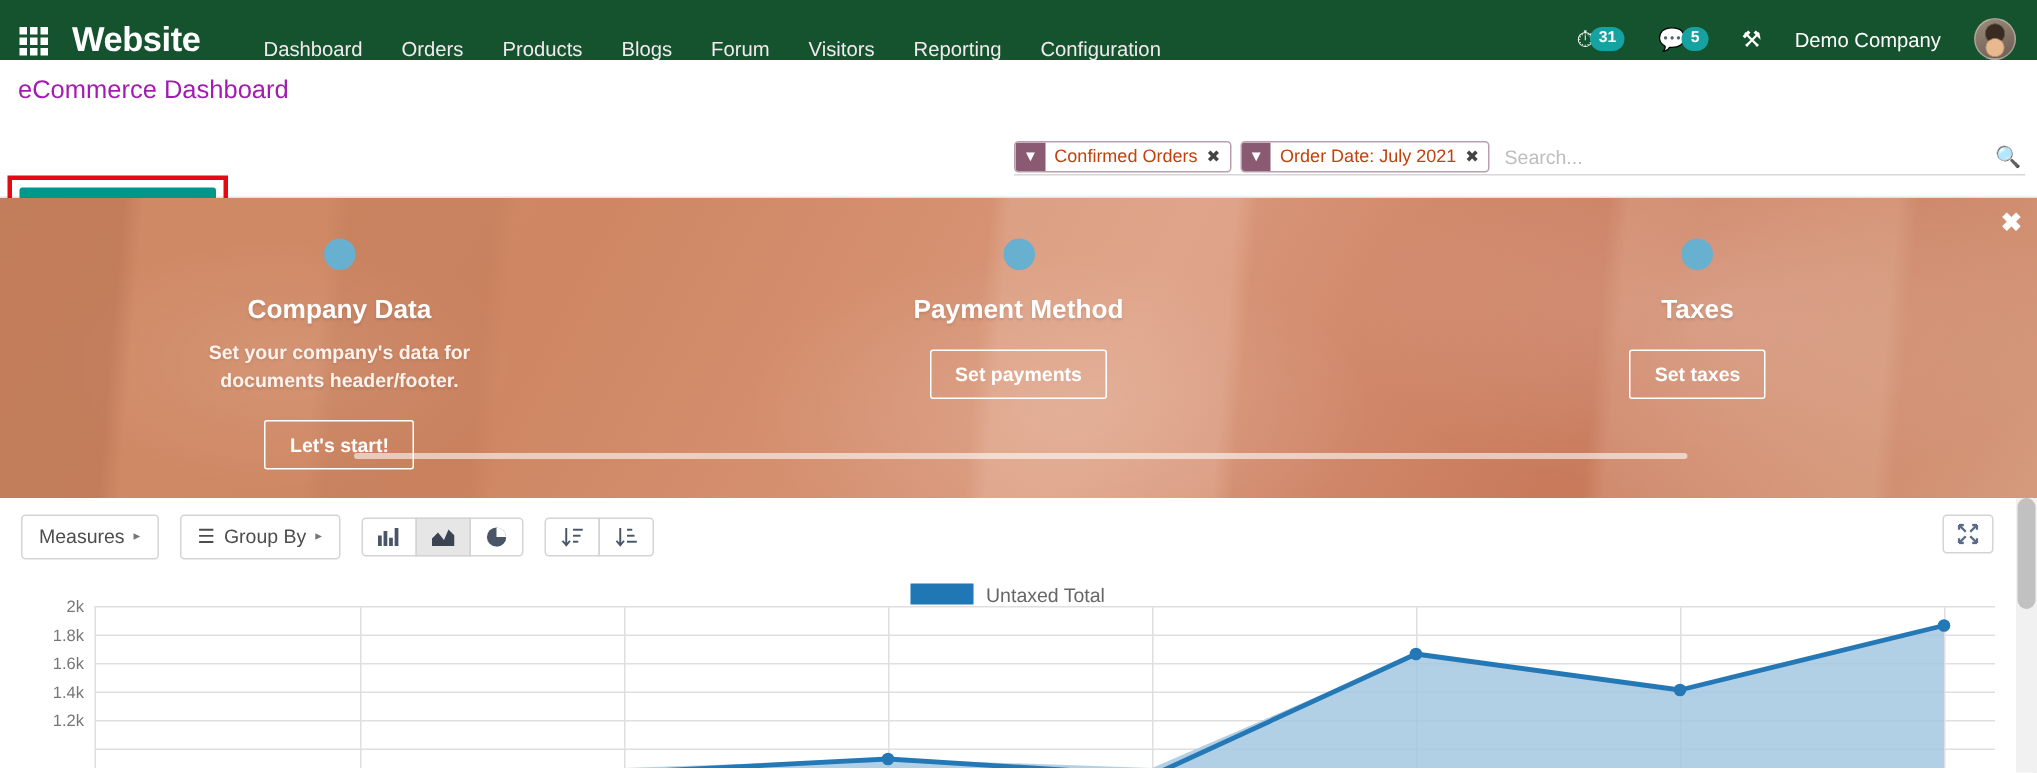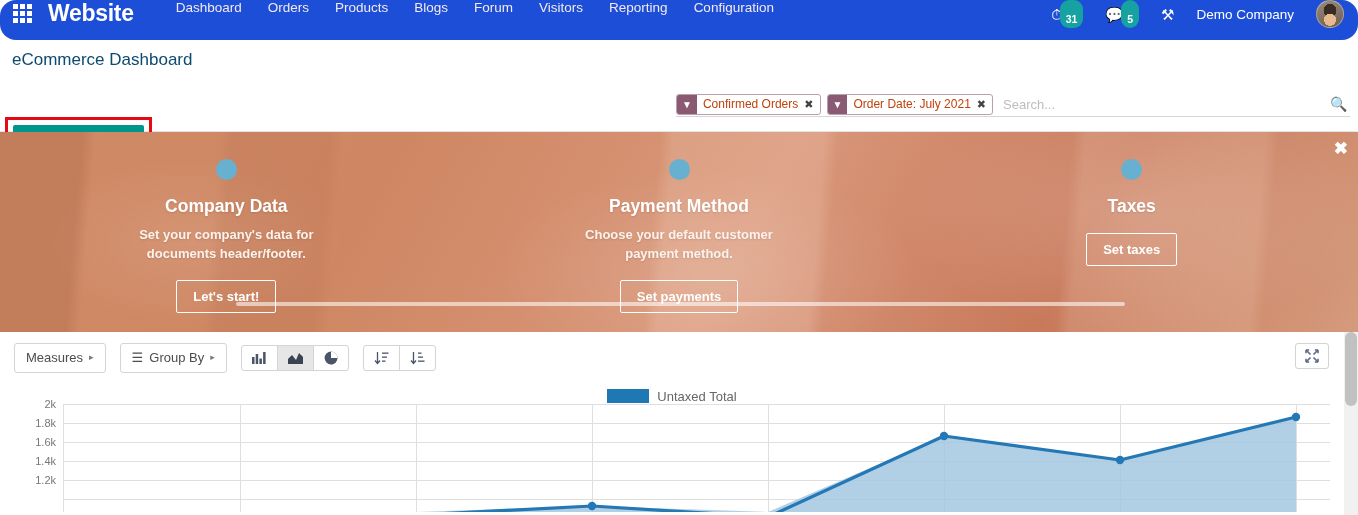--- a/index.html
+++ b/index.html
@@ -8,27 +8,26 @@
     width: 1358px; height: 515px;
     overflow: hidden;
     background: #ffffff;
     font-family: "Liberation Sans", sans-serif;
     -webkit-font-smoothing: antialiased;
   }
 
   
   #navbar {
     height: 40px;
-    background: #1d4ed8;
-    display: flex;
-    align-items: flex-start;
+    background: #14532d;
+    display: flex;
+    align-items: flex-end;
     padding: 0 10px 0 8px;
     color: #ffffff;
     position: relative;
-    border-radius: 16px;
   }
   #apps-grid-icon {
     width: 26px; height: 26px;
     display: flex; flex-wrap: wrap;
     align-content: center; justify-content: center;
     gap: 2px;
     margin-right: 14px;
     cursor: pointer;
     padding-left: 3px;
   }
@@ -64,21 +63,21 @@
     align-items: center;
     cursor: pointer;
   }
   .nav-ico { font-size: 15px; color: #fff; line-height: 1; }
   .nav-badge {
     background: #17a2a2;
     color: #fff;
     font-size: 10.5px;
     font-weight: bold;
     border-radius: 9px;
-    padding: 13px 6px 2px;
+    padding: 1px 6px 2px;
     margin-left: -3px;
     line-height: 1.2;
   }
   #company-name {
     font-size: 13.5px;
     color: #fff;
     cursor: pointer;
     white-space: nowrap;
   }
   #avatar {
@@ -97,21 +96,21 @@
   #control-panel {
     height: 92px;
     background: #ffffff;
     border-bottom: 1px solid #e4e4e4;
     position: relative;
   }
   #breadcrumb {
     position: absolute;
     left: 12px; top: 10px;
     font-size: 17px;
-    color: #0c4a6e;
+    color: #a21caf;
     white-space: nowrap;
   }
   #go-to-website-highlight {
     position: absolute;
     left: 5px; top: 77px;
     border: 3px solid #e50914;
     padding: 5px;
     background: transparent;
   }
   #go-to-website-button {
@@ -467,21 +466,20 @@
     <div class="step">
       <div class="step-dot"></div>
       <div class="step-title">Company Data</div>
       <div class="step-desc">Set your company's data for documents header/footer.</div>
       <button class="step-btn">Let's start!</button>
     </div>
 
     <div class="step">
       <div class="step-dot"></div>
       <div class="step-title">Payment Method</div>
-      <div class="step-desc">Choose your default customer payment method.</div>
       <button class="step-btn">Set payments</button>
     </div>
 
     <div class="step">
       <div class="step-dot"></div>
       <div class="step-title">Taxes</div>
       <button class="step-btn">Set taxes</button>
     </div>
 
   </div>

